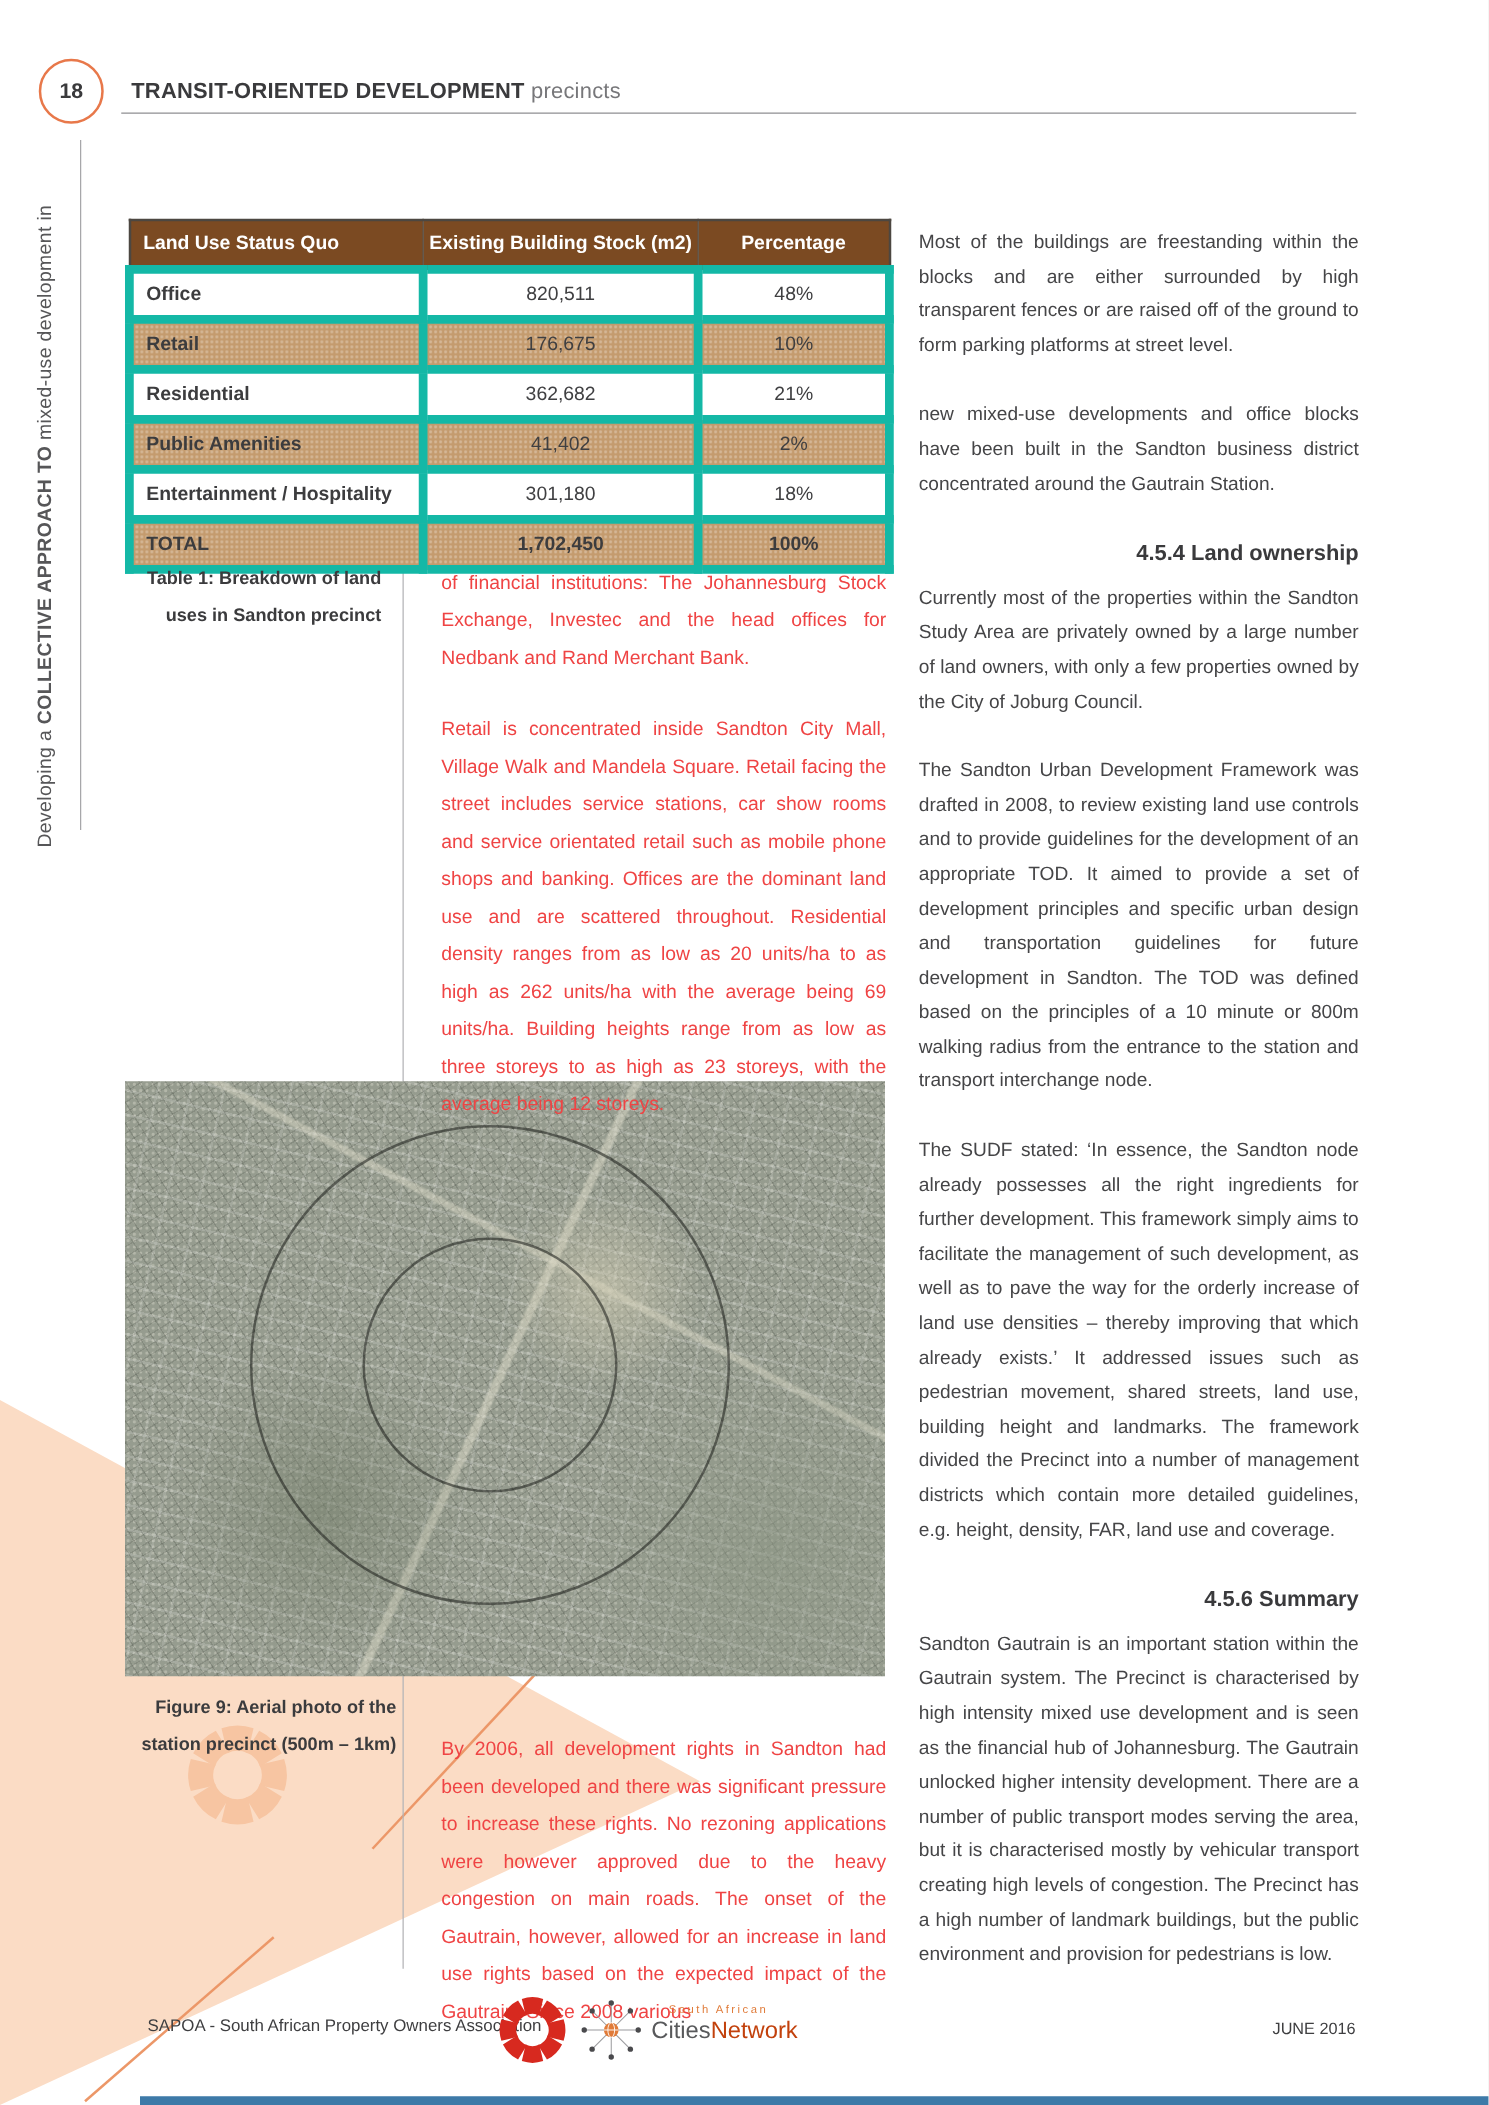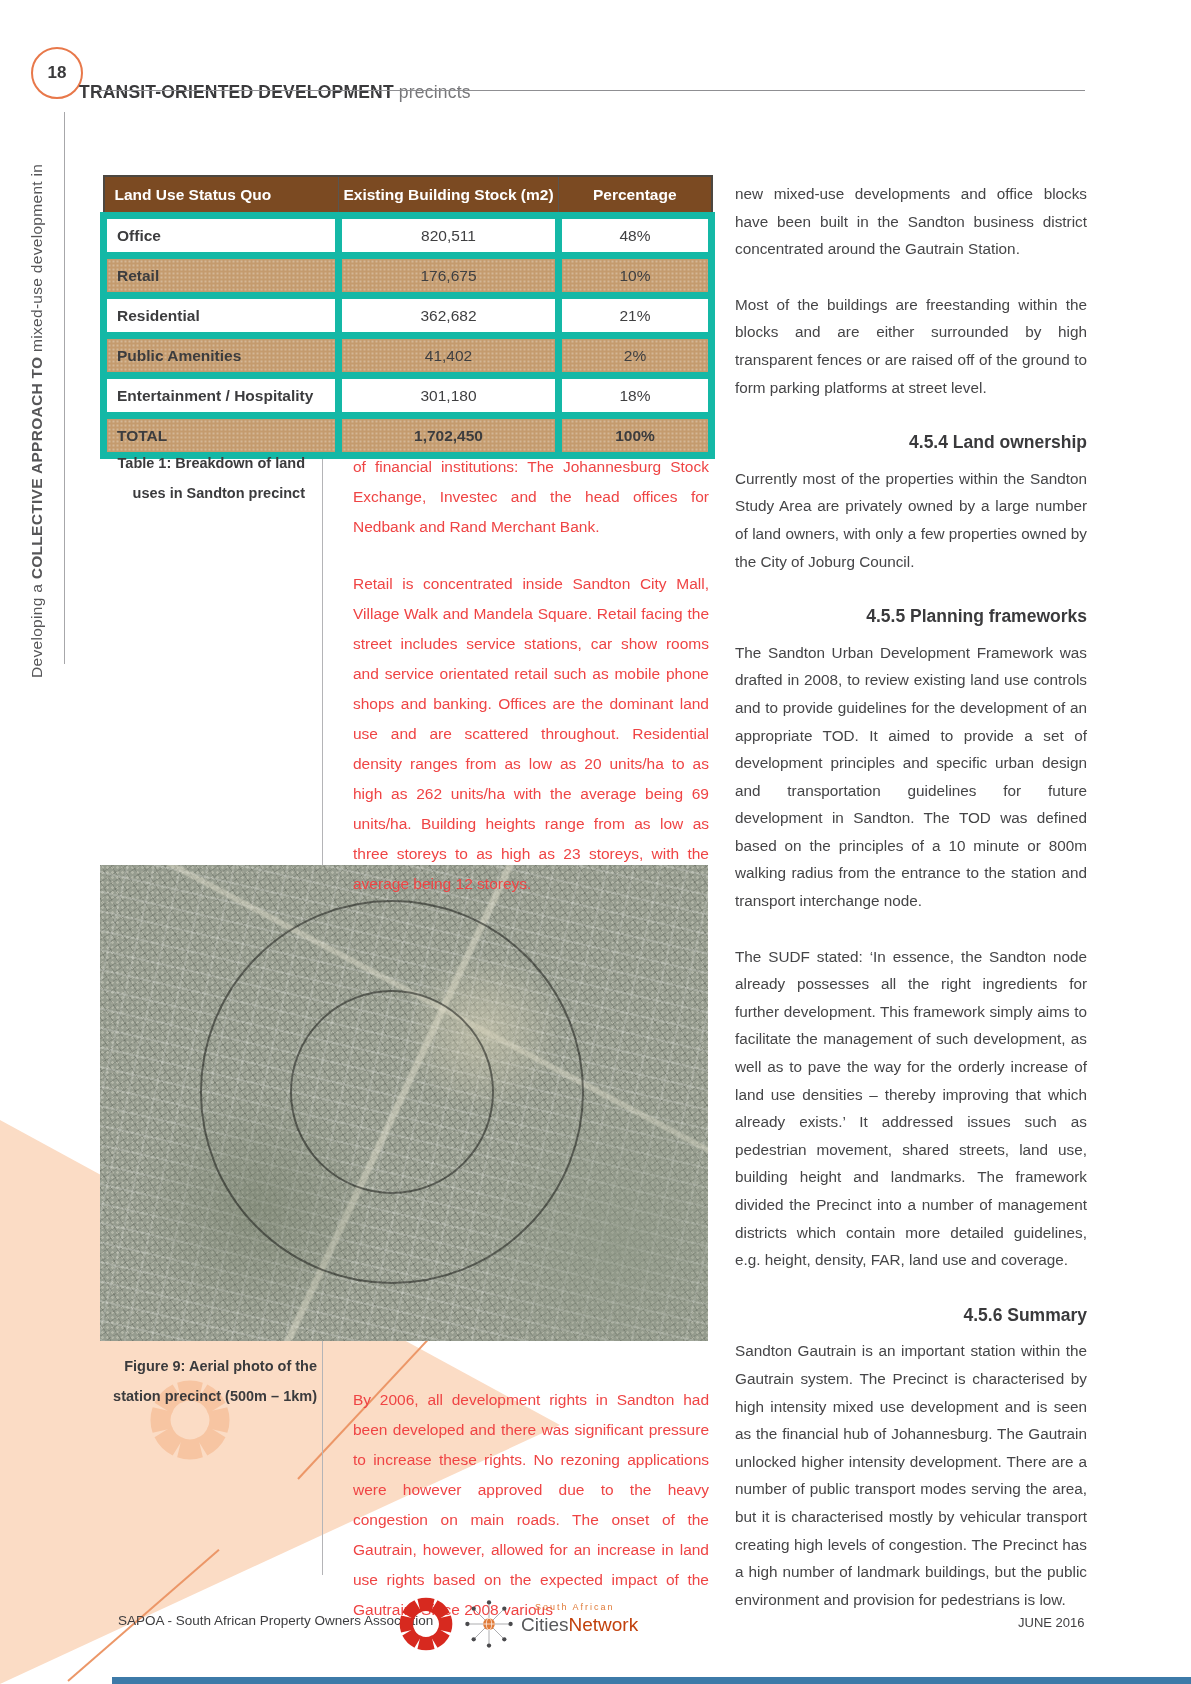--- a/index.html
+++ b/index.html
@@ -18,21 +18,21 @@
   .deco-line.l1{left:68px;top:1680px;width:200px;transform:rotate(-41deg);}
   .deco-line.l2{left:298px;top:1478px;width:206px;transform:rotate(-47deg);}
   .flower{position:absolute;left:148px;top:1378px;width:84px;height:84px;z-index:0;}
   
   .page-circle{
     position:absolute;left:31px;top:47px;width:48px;height:48px;border-radius:50%;
     border:2px solid #e8784a;background:#fff;z-index:3;
     display:flex;align-items:center;justify-content:center;
     font-weight:bold;font-size:17px;color:#3a3a3c;
   }
-  .header-title{position:absolute;left:79px;top:62px;font-size:17.5px;letter-spacing:0.2px;z-index:3;margin-top:20px;}
+  .header-title{position:absolute;left:105px;top:62px;font-size:17.5px;letter-spacing:0.2px;z-index:3;}
   .header-title .bold{font-weight:bold;color:#3a3a3c;}
   .header-title .light{color:#77777a;}
   .header-rule{position:absolute;left:97px;top:90px;width:988px;height:1px;background:#8f8f92;z-index:3;}
   
   .sidebar-text{
     position:absolute;left:28px;top:112px;height:566px;z-index:3;
     writing-mode:vertical-rl;transform:rotate(180deg);
     font-size:15.5px;color:#565658;letter-spacing:0.3px;white-space:nowrap;
   }
   .sidebar-text .bold{font-weight:bold;}
@@ -227,25 +227,24 @@
   <div class="caption fig-caption">
     <div>Figure 9: Aerial photo of the</div>
     <div>station precinct (500m – 1km)</div>
   </div>
 
   <div class="mid-block-2 bodytext">
     <p>By 2006, all development rights in Sandton had been developed and there was significant pressure to increase these rights.  No rezoning applications were however approved due to the heavy congestion on main roads.  The onset of the Gautrain, however, allowed for an increase in land use rights based on the expected impact of the Gautrain. Since 2008 various</p>
   </div>
 
   <div class="right-col">
+    <p>Most of the buildings are freestanding within the blocks and are either surrounded by high transparent fences or are raised off of the ground to form parking platforms at street level.</p>
     <p>new mixed-use developments and office blocks have been built in the Sandton business district concentrated around the Gautrain Station.</p>
-    <p>Most of the buildings are freestanding within the blocks and are either surrounded by high transparent fences or are raised off of the ground to form parking platforms at street level.</p>
     <h3>4.5.4 Land ownership</h3>
     <p>Currently most of the properties within the Sandton Study Area are privately owned by a large number of land owners, with only a few properties owned by the City of Joburg Council.</p>
-    <h3>4.5.5 Planning frameworks</h3>
     <p>The Sandton Urban Development Framework was drafted in 2008, to review existing land use controls and to provide guidelines for the development of an appropriate TOD.  It aimed to provide a set of development principles and specific urban design and transportation guidelines for future development in Sandton.  The TOD was defined based on the principles of a 10 minute or 800m walking radius from the entrance to the station and transport interchange node.</p>
     <p>The SUDF stated: ‘In essence, the Sandton node already possesses all the right ingredients for further development.  This framework simply aims to facilitate the management of such development, as well as to pave the way for the orderly increase of land use densities – thereby improving that which already exists.’ It addressed issues such as pedestrian movement, shared streets, land use, building height and landmarks.  The framework divided the Precinct into a number of management districts which contain more detailed guidelines, e.g. height, density, FAR, land use and coverage.</p>
     <h3>4.5.6 Summary</h3>
     <p>Sandton Gautrain is an important station within the Gautrain system.  The Precinct is characterised by high intensity mixed use development and is seen as the financial hub of Johannesburg. The Gautrain unlocked higher intensity development. There are a number of public transport modes serving the area, but it is characterised mostly by vehicular transport creating high levels of congestion. The Precinct has a high number of landmark buildings, but the public environment and provision for pedestrians is low.</p>
   </div>
 
   <div class="footer-left">SAPOA - South African Property Owners Association</div>
 
   <svg class="sapoa-logo" viewBox="-36 -36 72 72">
     <g fill="#d7291f">

